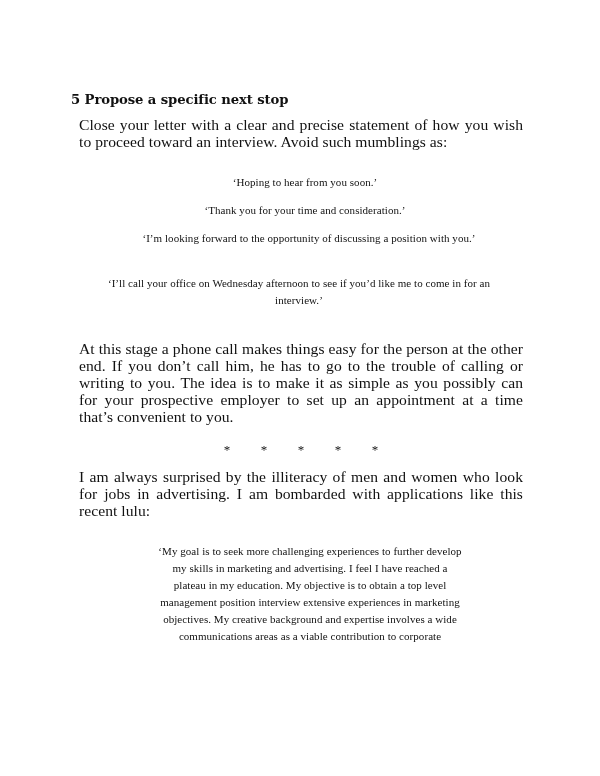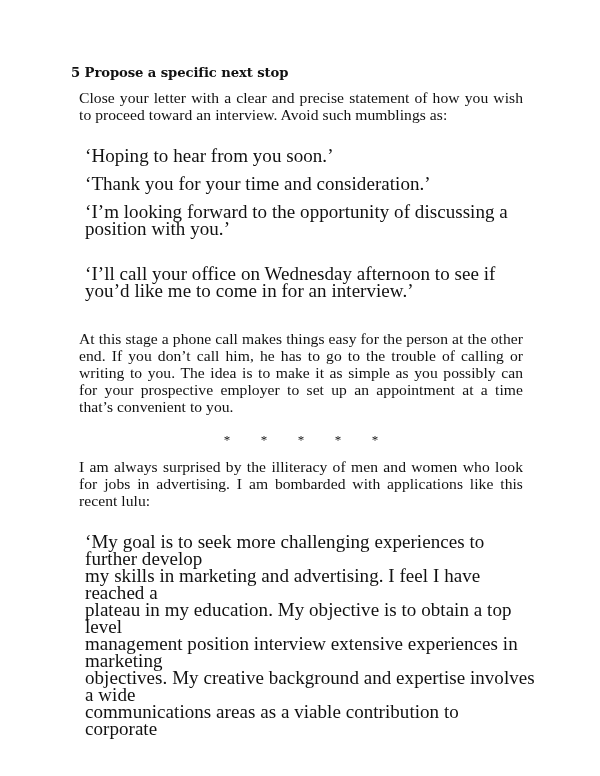--- a/index.html
+++ b/index.html
@@ -11,47 +11,48 @@
       width: 600px;
       height: 776px;
       overflow: hidden;
       position: relative;
       font-family: "DejaVu Serif", "Liberation Serif", serif;
       color: #111111;
     }
     .page {
       position: absolute;
       left: 71px;
-      top: 64px;
+      top: 91px;
       width: 460px;
     }
     .heading {
       font-family: "DejaVu Serif", serif;
       font-weight: bold;
       font-size: 13.2px;
       line-height: 17px;
       margin: 0 0 1px 0;
       letter-spacing: -0.1px;
     }
     .para {
       font-family: "Liberation Serif", serif;
       font-size: 15.6px;
       line-height: 17px;
       text-align: justify;
       margin: 8px;
       letter-spacing: 0.05px;
     }
     .quote {
       font-family: "Liberation Serif", serif;
-      font-size: 19px;
+      font-size: 11px;
       line-height: 17px;
       margin: 0;
       padding-left: 14px;
       width: 440px;
       letter-spacing: 0.05px;
+      text-align: center;
     }
     .gap-s { height: 16px; }
     .gap-q { height: 11px; }
     .gap-m { height: 12px; }
     .stars {
       text-align: center;
       font-family: "Liberation Serif", serif;
       font-size: 13px;
       line-height: 17px;
       letter-spacing: 0;

